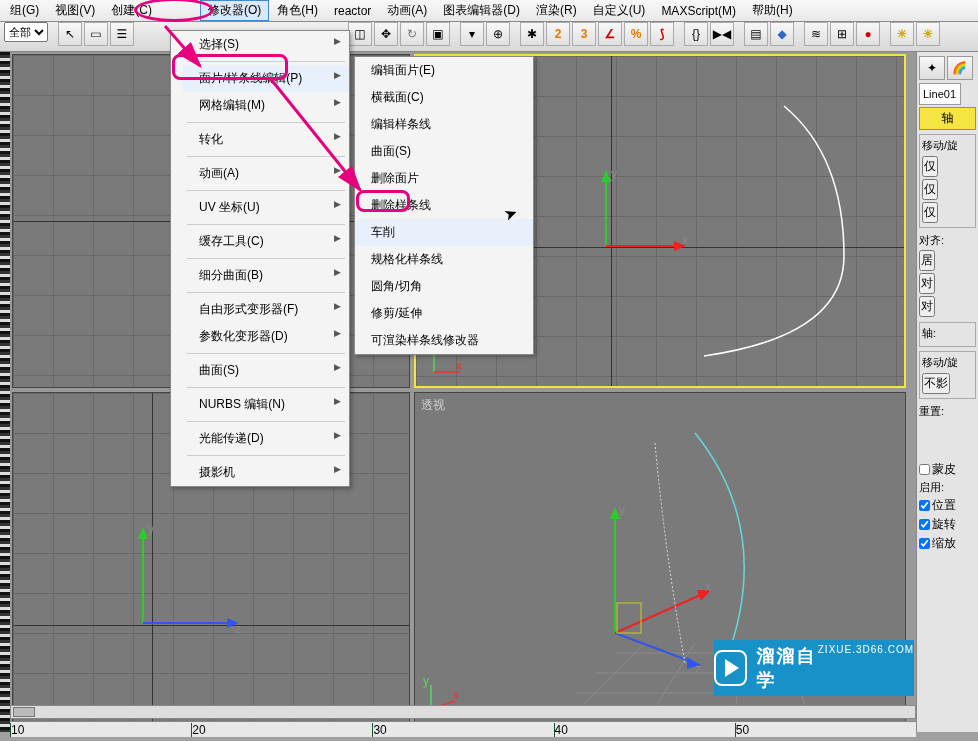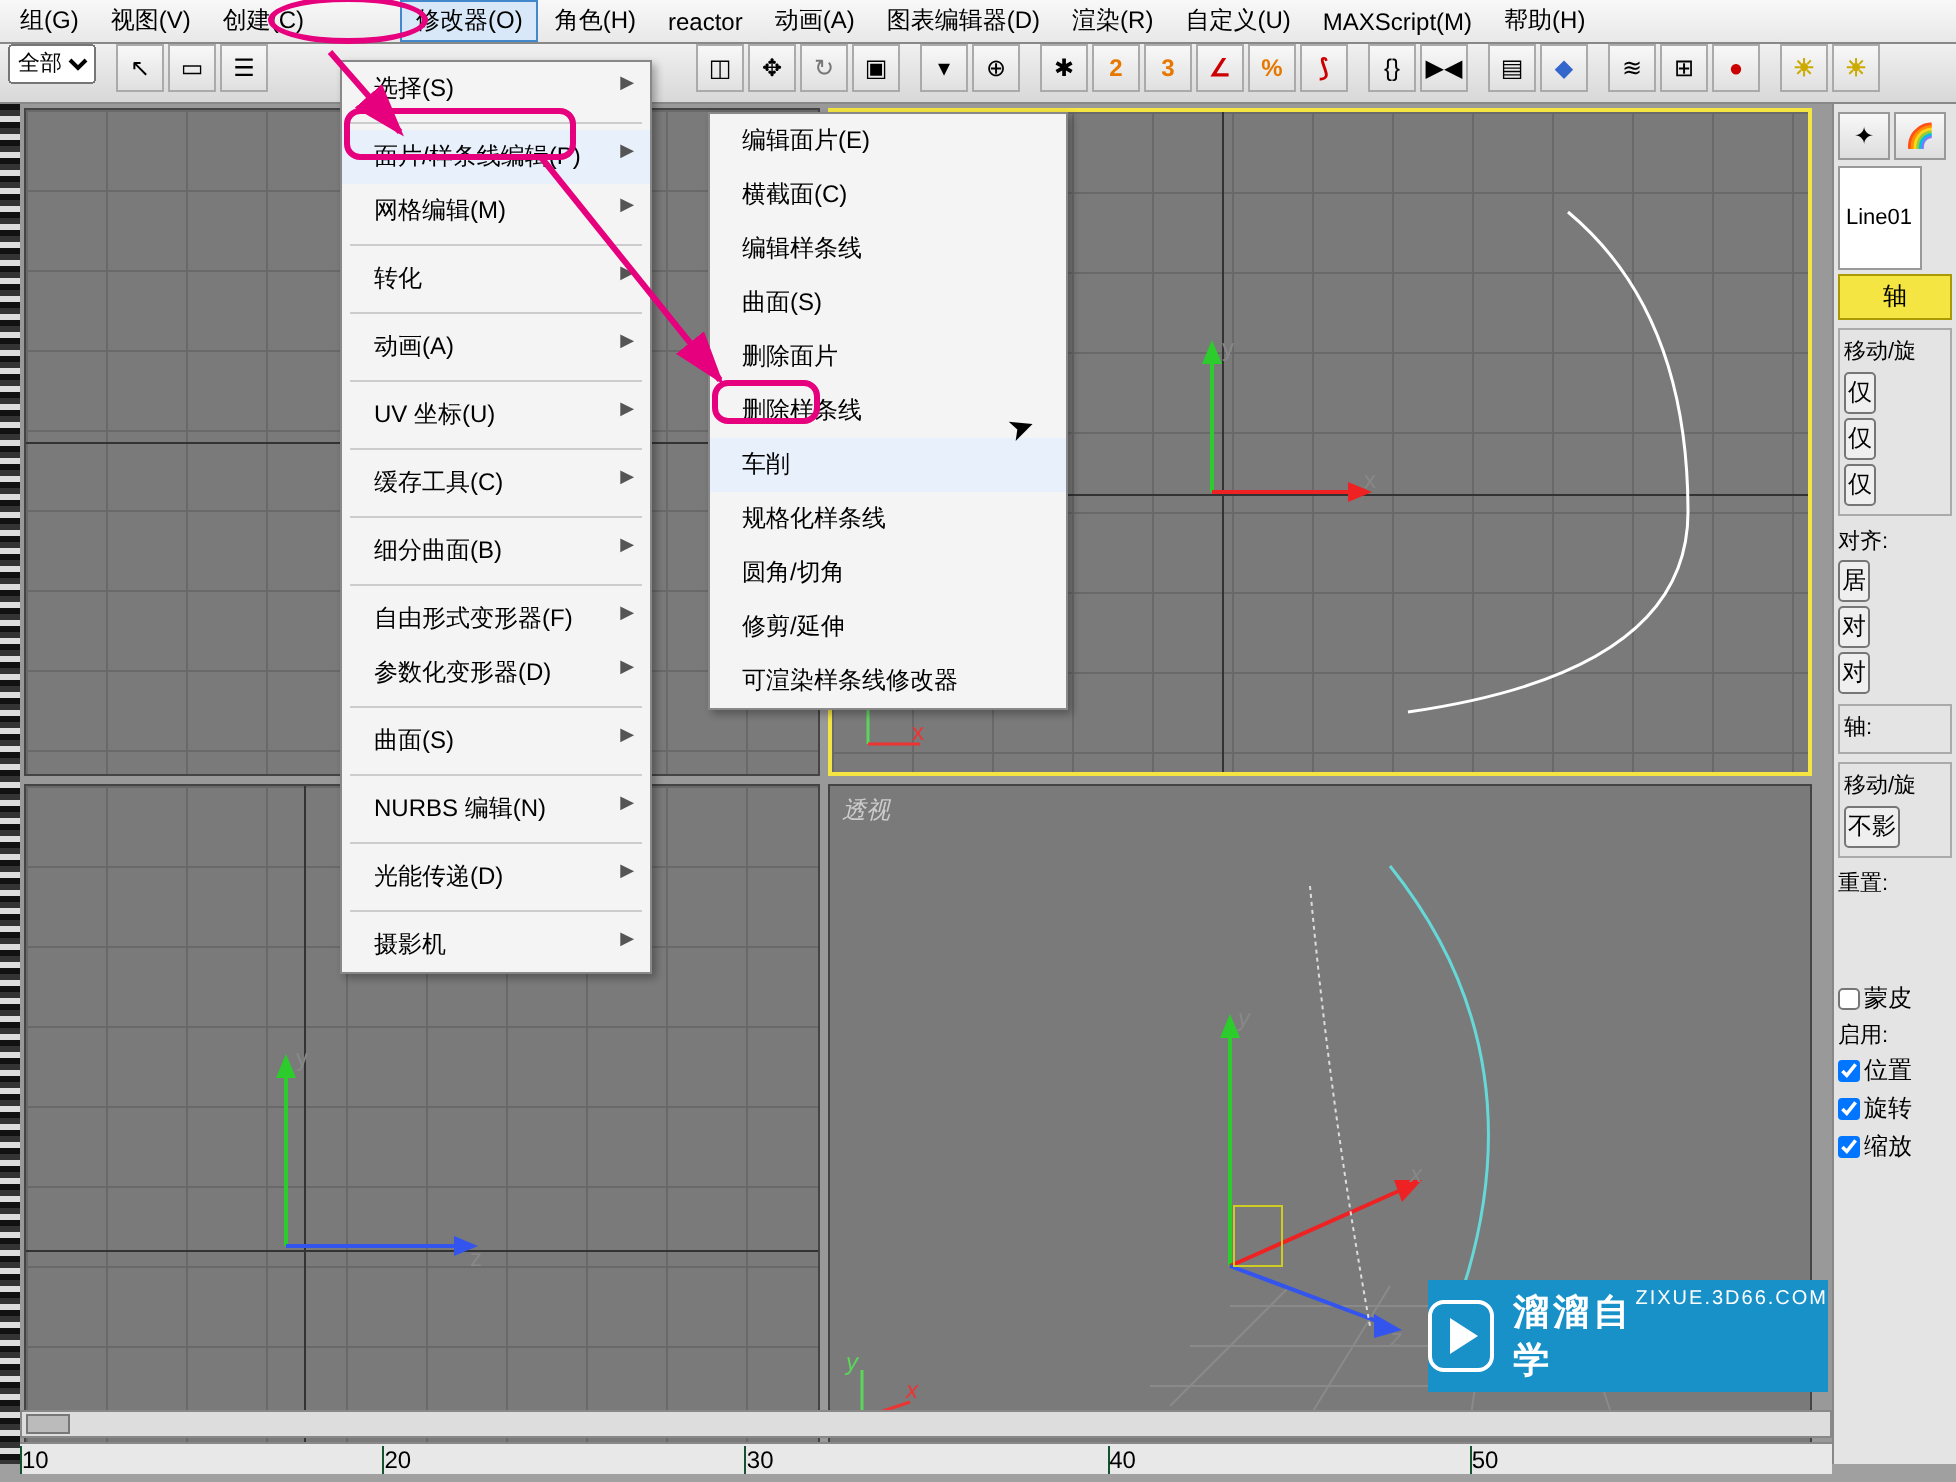--- a/index.html
+++ b/index.html
@@ -20,42 +20,42 @@
 
 .main-area { display: flex; height: 680px; }
 .left-strip { width: 10px; background: repeating-linear-gradient(180deg,#111 0 3px,#333 3px 6px,#ddd 6px 9px); }
 .viewports { flex: 1; position: relative; background: #999; }
 .right-panel { width: 62px; background: #e4e4e4; border-left: 1px solid #888; padding: 4px 2px; overflow: hidden; }
 
 .viewport { position: absolute; background: #7a7a7a; border: 1px solid #444; }
 .vp-tl { left: 2px; top: 2px; width: 398px; height: 334px; }
 .vp-tr { left: 404px; top: 2px; width: 492px; height: 334px; border: 2px solid #f5e542; background: #7a7a7a; }
 .vp-bl { left: 2px; top: 340px; width: 398px; height: 334px; }
-.vp-br { left: 404px; top: 340px; width: 492px; height: 334px; font-style: italic; }
+.vp-br { left: 404px; top: 340px; width: 492px; height: 334px; }
 .vp-label { position: absolute; left: 6px; top: 4px; color: #ccc; font-size: 12px; }
 .grid-bg { position: absolute; inset: 0; background-image:
   linear-gradient(#696969 1px, transparent 1px),
   linear-gradient(90deg, #696969 1px, transparent 1px);
   background-size: 40px 40px; }
 .axis-line-h { position:absolute; height:1px; background:#333; left:0; right:0; }
 .axis-line-v { position:absolute; width:1px; background:#333; top:0; bottom:0; }
 
 .dropdown { position: absolute; background: #f4f4f4; border: 1px solid #888; box-shadow: 2px 2px 4px rgba(0,0,0,.3); z-index: 100; }
 .dd-item { padding: 5px 30px 5px 16px; cursor: pointer; position: relative; white-space: nowrap; }
 .dd-item:hover, .dd-item.hover { background: #e8f0fb; }
 .dd-item.has-sub::after { content: "▶"; position: absolute; right: 8px; font-size: 9px; color: #555; }
 .dd-sep { height: 1px; background: #ccc; margin: 3px 4px; }
 
 .annot-oval { position: absolute; border: 3px solid #e6007e; border-radius: 50%; z-index: 200; pointer-events: none; }
 .annot-rect { position: absolute; border: 3px solid #e6007e; border-radius: 8px; z-index: 200; pointer-events: none; }
 .annot-arrow { position: absolute; z-index: 199; pointer-events: none; }
 
 .rp-row { display:flex; gap:2px; margin-bottom:3px; }
 .rp-btn { width:26px; height:24px; background:linear-gradient(#f8f8f8,#ddd); border:1px solid #999; display:flex;align-items:center;justify-content:center; }
-.rp-field { background:#fff; border:1px solid #999; padding:19px 3px; font-size:11px; width:42px; }
+.rp-field { background:#fff; border:1px solid #999; padding:4px 3px; font-size:11px; width:42px; }
 .rp-yellow { background:#f5e542; border:1px solid #aa9900; padding:2px 4px; text-align:center; font-size:12px; margin:2px 0;}
 .rp-group { border:1px solid #aaa; margin:4px 0; padding:3px 2px; font-size:11px; }
 .rp-group-title { font-size:11px; margin-bottom:2px; }
 .rp-line { font-size:11px; padding:1px 0; display:flex; align-items:center; gap:2px; }
 .rp-chk { width:11px; height:11px; }
 
 .logo-box { position:absolute; right:2px; bottom:36px; width:200px; height:56px; background:#1890c8; color:#fff; display:flex; align-items:center; justify-content:center; gap:10px; z-index:50;}
 .logo-play { width:36px; height:36px; border:2px solid #fff; border-radius:8px; display:flex;align-items:center;justify-content:center; }
 .logo-play::before { content:""; border-left:14px solid #fff; border-top:9px solid transparent; border-bottom:9px solid transparent; margin-left:3px;}
 .logo-text { display:flex; }
@@ -227,21 +227,21 @@
       <svg class="gizmo" style="left:6px;bottom:6px" width="44" height="44">
         <line x1="10" y1="34" x2="10" y2="10" stroke="#5bd65b" stroke-width="1.5"></line>
         <line x1="10" y1="34" x2="34" y2="26" stroke="#ee3333" stroke-width="1.5"></line>
         <line x1="10" y1="34" x2="30" y2="42" stroke="#4466ee" stroke-width="1.5"></line>
         <text x="2" y="10" fill="#5bd65b" font-size="9">y</text>
         <text x="32" y="24" fill="#ee3333" font-size="9">x</text>
         <text x="30" y="44" fill="#4466ee" font-size="9">z</text>
       </svg>
     </div>
 
-    <div class="dropdown" style="left:160px; top:-22px; width:156px;">
+    <div class="dropdown" style="left:160px; top:-22px; width:180px;padding-left:12px;">
       <div class="dd-item has-sub">选择(S)</div>
       <div class="dd-sep"></div>
       <div class="dd-item has-sub hover">面片/样条线编辑(P)</div>
       <div class="dd-item has-sub">网格编辑(M)</div>
       <div class="dd-sep"></div>
       <div class="dd-item has-sub">转化</div>
       <div class="dd-sep"></div>
       <div class="dd-item has-sub">动画(A)</div>
       <div class="dd-sep"></div>
       <div class="dd-item has-sub">UV 坐标(U)</div>

